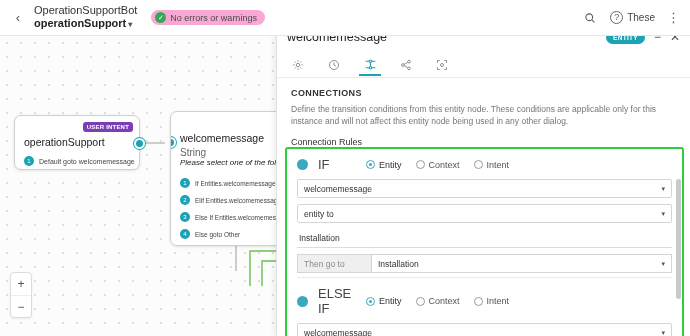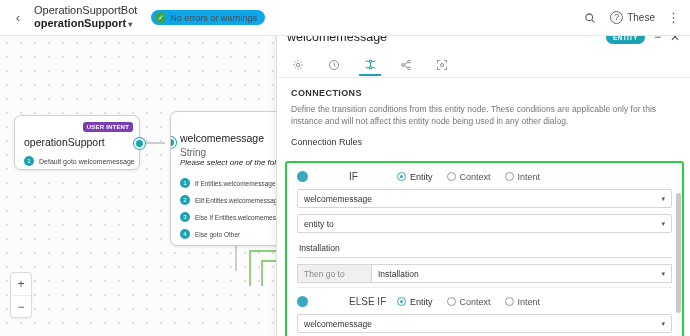--- a/index.html
+++ b/index.html
@@ -31,21 +31,21 @@
     display: flex; align-items: center; justify-content: center;
     color: #555; font-size: 13px; cursor: pointer;
   }
   .bot-block { display: flex; flex-direction: column; justify-content: flex-end; }
   .bot-name { font-size: 11px; color: #333; line-height: 13px; }
   .bot-sub { font-size: 11px; color: #222; line-height: 13px; font-weight: bold; }
   .bot-sub .caret { font-size: 8px; color: #555; margin-left: 2px; }
   .status-pill {
     display: flex; align-items: center;
     margin-left: 14px;
-    background: #0ea5e9;
+    background: #f9a8d4;
     border-radius: 10px;
     padding: 2px 8px 2px 4px;
     font-size: 9px; color: #4a4a4a;
   }
   .status-check {
     width: 11px; height: 11px; border-radius: 50%;
     background: #3aa655; color: #fff;
     font-size: 7px; line-height: 11px; text-align: center;
     margin-right: 4px;
   }
@@ -221,41 +221,41 @@
     font-size: 9px; font-weight: bold; color: #333;
     letter-spacing: 0.4px;
     padding: 10px 14px 0 14px;
   }
   .sec-desc {
     font-size: 8.5px; color: #777; line-height: 12px;
     padding: 5px 12px 0 14px;
   }
   .rules-label {
     font-size: 9px; color: #333;
-    padding: 10px 14px 14px 14px;
+    padding: 10px 14px 0 14px;
   }
 
   .rules-box {
     margin: 0 6px 0 8px;
     border: 2px solid #2ecc40;
     border-radius: 3px;
     padding: 8px 10px 10px 10px;
     height: 194px;
     overflow: hidden;
     position: relative;
   }
   .rule-head {
     display: flex; align-items: center; gap: 10px;
     margin-bottom: 7px;
   }
   .rule-dot {
     width: 11px; height: 11px; border-radius: 50%;
     background: #3aa9bf; flex: none;
   }
-  .rule-kw { font-size: 10px; color: #444; width: 38px; margin-left: 31px; }
+  .rule-kw { font-size: 13px; color: #444; width: 38px; }
   .radio-grp { display: flex; align-items: center; gap: 14px; }
   .radio { display: flex; align-items: center; gap: 4px; font-size: 9px; color: #555; cursor: pointer; }
   .radio .dot {
     width: 9px; height: 9px; border-radius: 50%;
     border: 1px solid #9a9a9a; background: #fff;
     display: inline-block; position: relative;
   }
   .radio.on .dot { border-color: #3aa9bf; }
   .radio.on .dot::after {
     content: ""; position: absolute; left: 2px; top: 2px;

